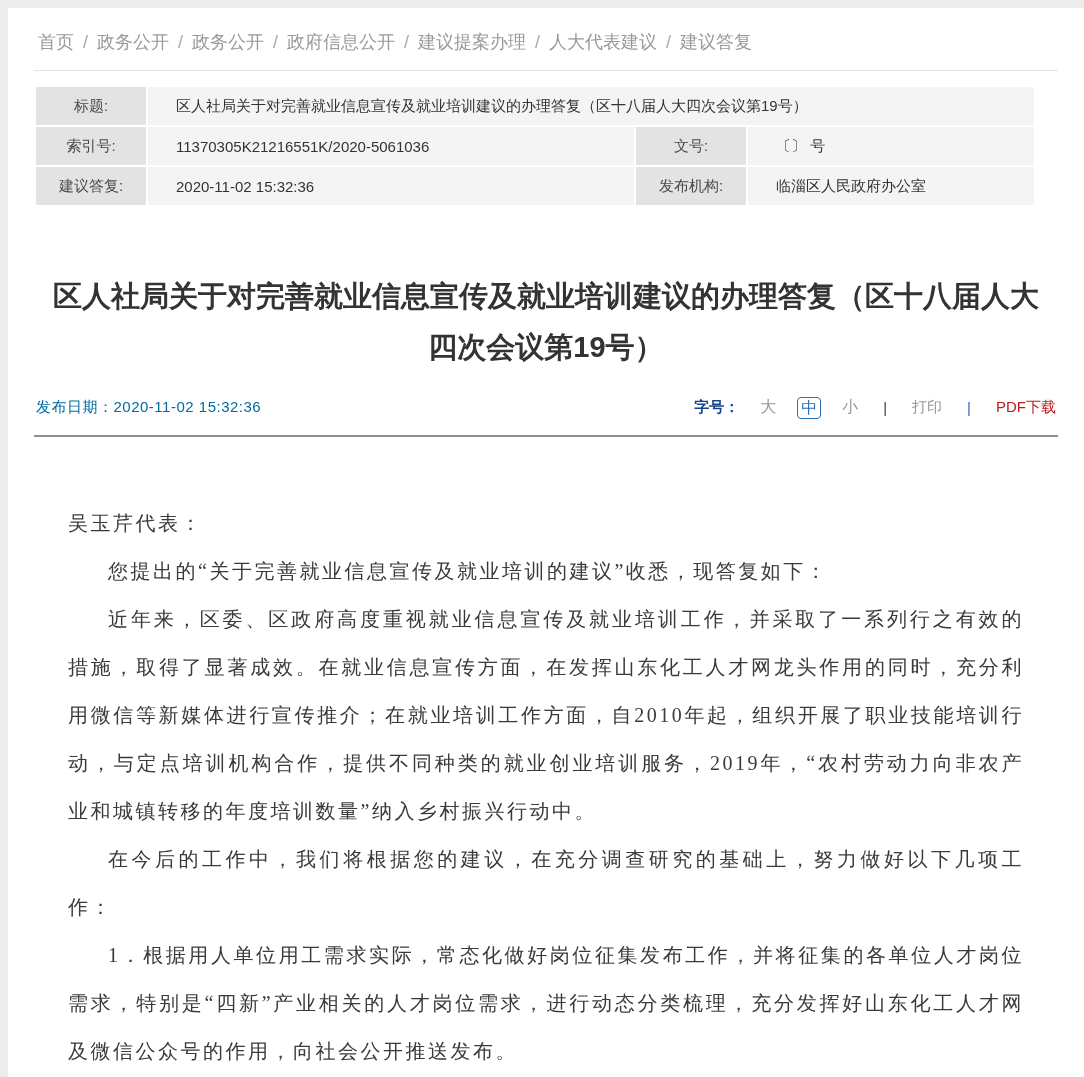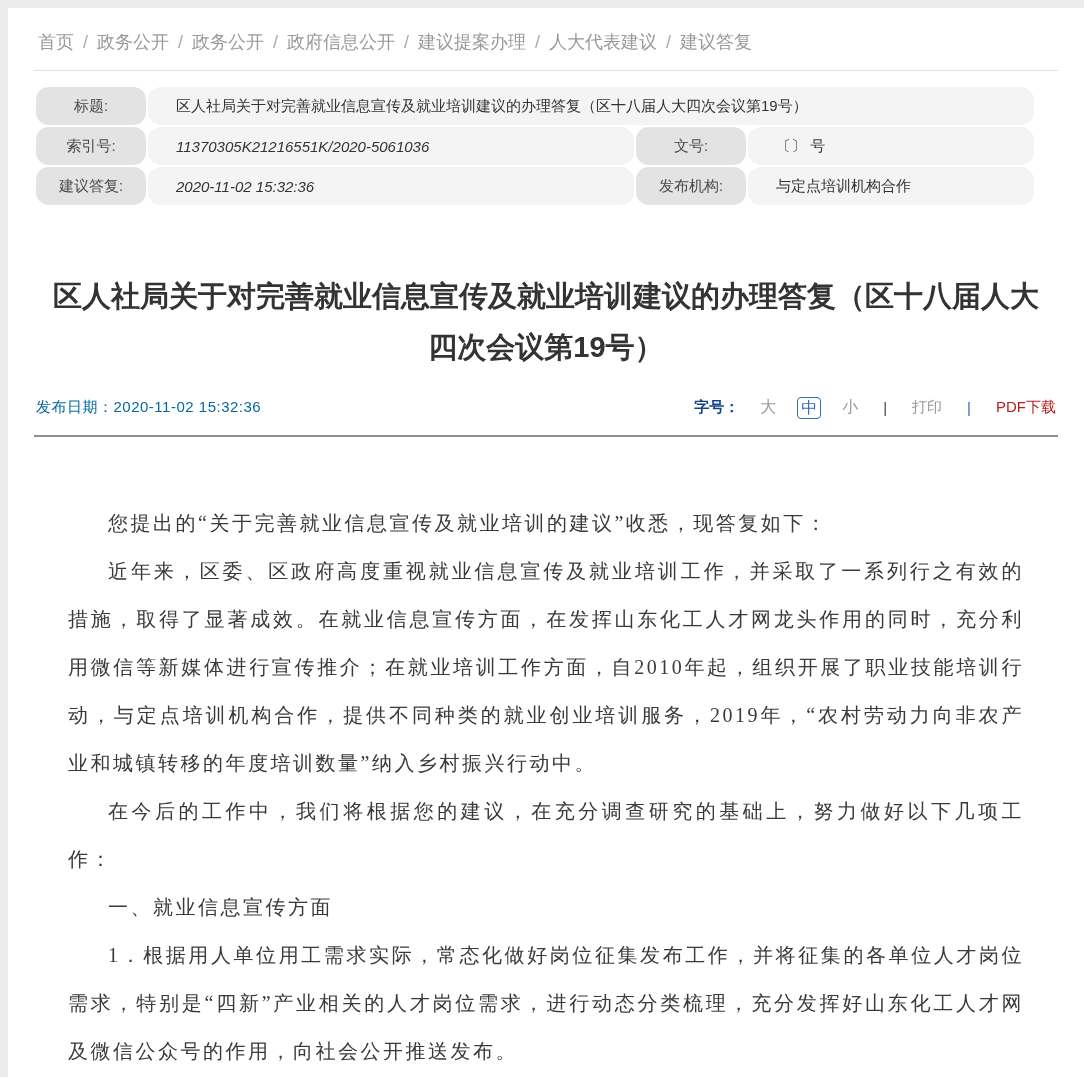--- a/index.html
+++ b/index.html
@@ -21,28 +21,28 @@
   }
   .breadcrumb a { color:#999; text-decoration:none; cursor:pointer; }
   .breadcrumb .sep { color:#aaa; margin:0 9px; }
   
   .meta-table {
     margin-top:14px;
     width:1002px;
     border-collapse:separate;
     border-spacing:2px;
   }
-  .meta-table td { height:38px; font-size:15px; vertical-align:middle;border-radius:13px; }
+  .meta-table td { height:38px; font-size:15px; vertical-align:middle; }
   .meta-table td.lbl {
     width:110px; background:#e3e3e3; color:#4a4a4a; text-align:center;
   }
   .meta-table td.val {
     background:#f4f4f4; color:#333; padding-left:28px;
   }
-  .meta-table td.val-wide { width:486px;font-style:italic; }
+  .meta-table td.val-wide { width:486px; }
   
   .article-title {
     margin:64px auto 0 auto;
     width:1010px;
     font-size:29px; font-weight:bold; color:#333;
     text-align:center; line-height:1.75;
   }
   .meta-line {
     margin-top:24px;
     display:flex; justify-content:space-between; align-items:center;
@@ -95,21 +95,21 @@
     <tr>
       <td class="lbl">索引号:</td>
       <td class="val val-wide">11370305K21216551K/2020-5061036</td>
       <td class="lbl">文号:</td>
       <td class="val">〔〕 号</td>
     </tr>
     <tr>
       <td class="lbl">建议答复:</td>
       <td class="val val-wide">2020-11-02 15:32:36</td>
       <td class="lbl">发布机构:</td>
-      <td class="val">与定点培训机构合作</td>
+      <td class="val">临淄区人民政府办公室</td>
     </tr>
   </tbody>
     </table>
 
   <h1 class="article-title">区人社局关于对完善就业信息宣传及就业培训建议的办理答复（区十八届人大四次会议第19号）</h1>
 
   <div class="meta-line">
     <div class="pub-date">
       <span>发布日期：</span><span>2020-11-02 15:32:36</span>
     </div>
@@ -121,21 +121,21 @@
       <span class="sep1">|</span>
       <a class="tool-print">打印</a>
       <span class="sep2">|</span>
       <a class="tool-pdf">PDF下载</a>
     </div>
   </div>
 
   <div class="rule"></div>
 
   <div class="doc-body">
+    <p>吴玉芹代表：</p>
     <p class="indent">您提出的“关于完善就业信息宣传及就业培训的建议”收悉，现答复如下：</p>
     <p class="indent">近年来，区委、区政府高度重视就业信息宣传及就业培训工作，并采取了一系列行之有效的措施，取得了显著成效。在就业信息宣传方面，在发挥山东化工人才网龙头作用的同时，充分利用微信等新媒体进行宣传推介；在就业培训工作方面，自2010年起，组织开展了职业技能培训行动，与定点培训机构合作，提供不同种类的就业创业培训服务，2019年，“农村劳动力向非农产业和城镇转移的年度培训数量”纳入乡村振兴行动中。</p>
     <p class="indent">在今后的工作中，我们将根据您的建议，在充分调查研究的基础上，努力做好以下几项工作：</p>
-    <p class="indent">一、就业信息宣传方面</p>
     <p class="indent">1．根据用人单位用工需求实际，常态化做好岗位征集发布工作，并将征集的各单位人才岗位需求，特别是“四新”产业相关的人才岗位需求，进行动态分类梳理，充分发挥好山东化工人才网及微信公众号的作用，向社会公开推送发布。</p>
 
   </div>
 
 </div>
 
 </body></html>

